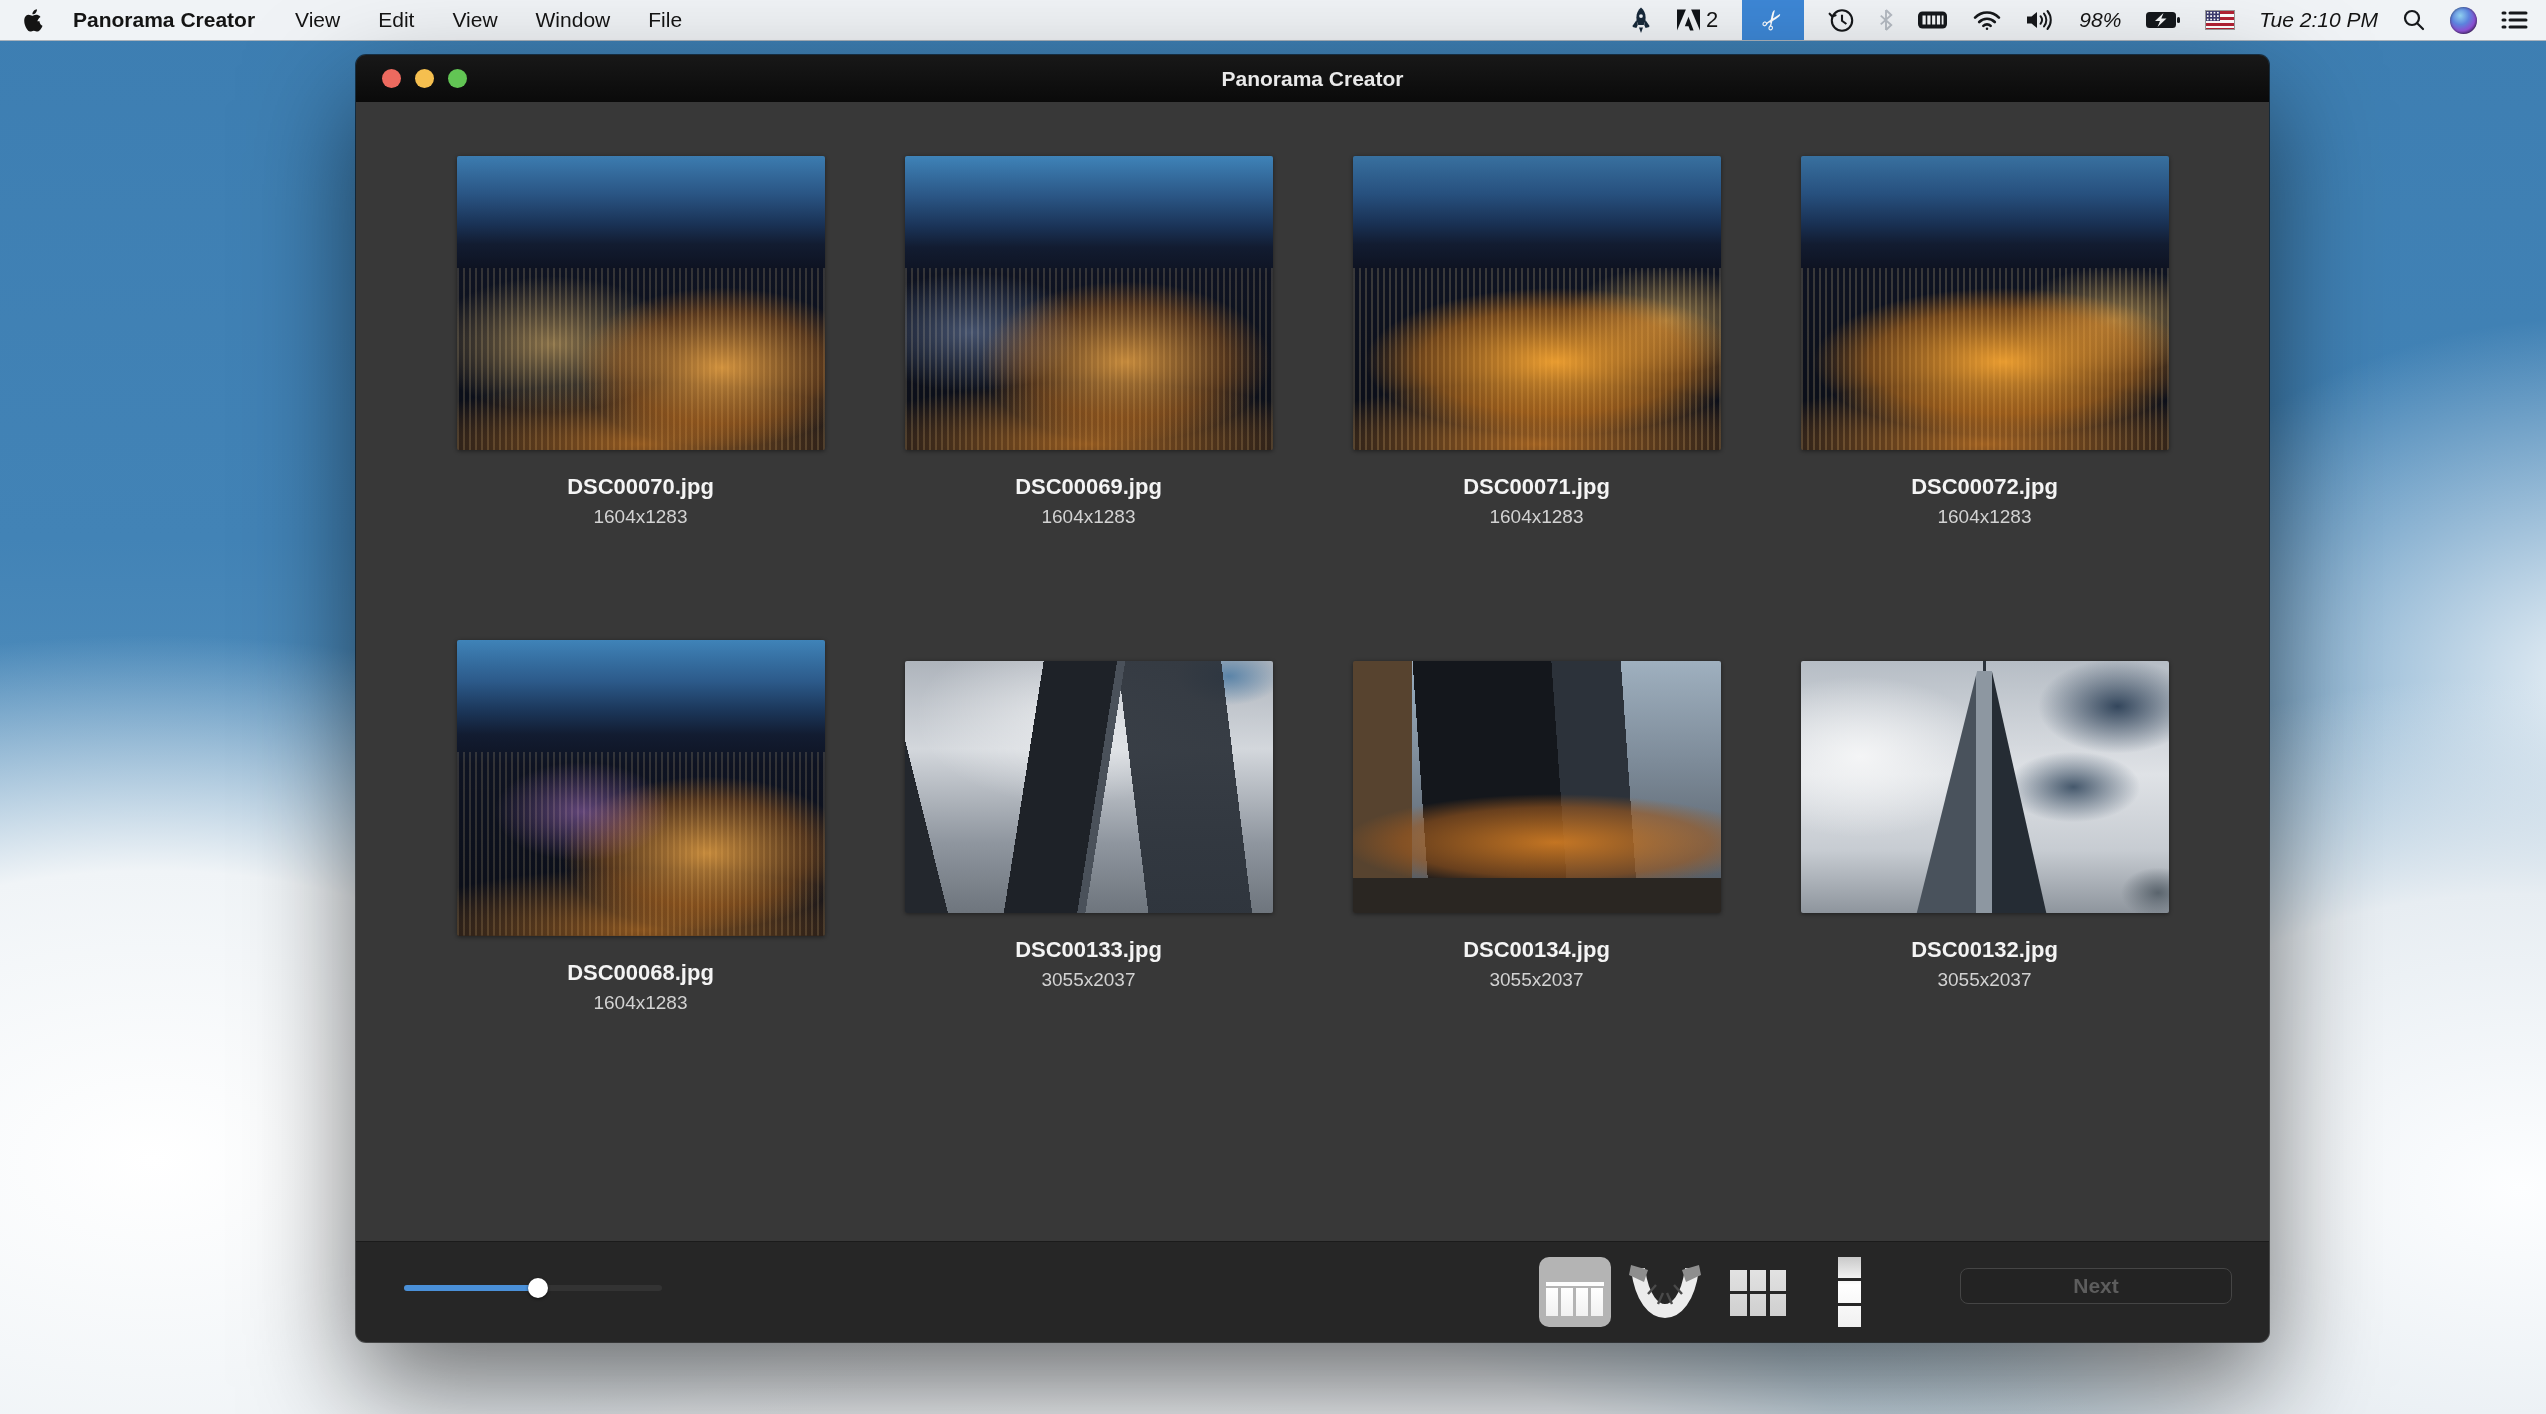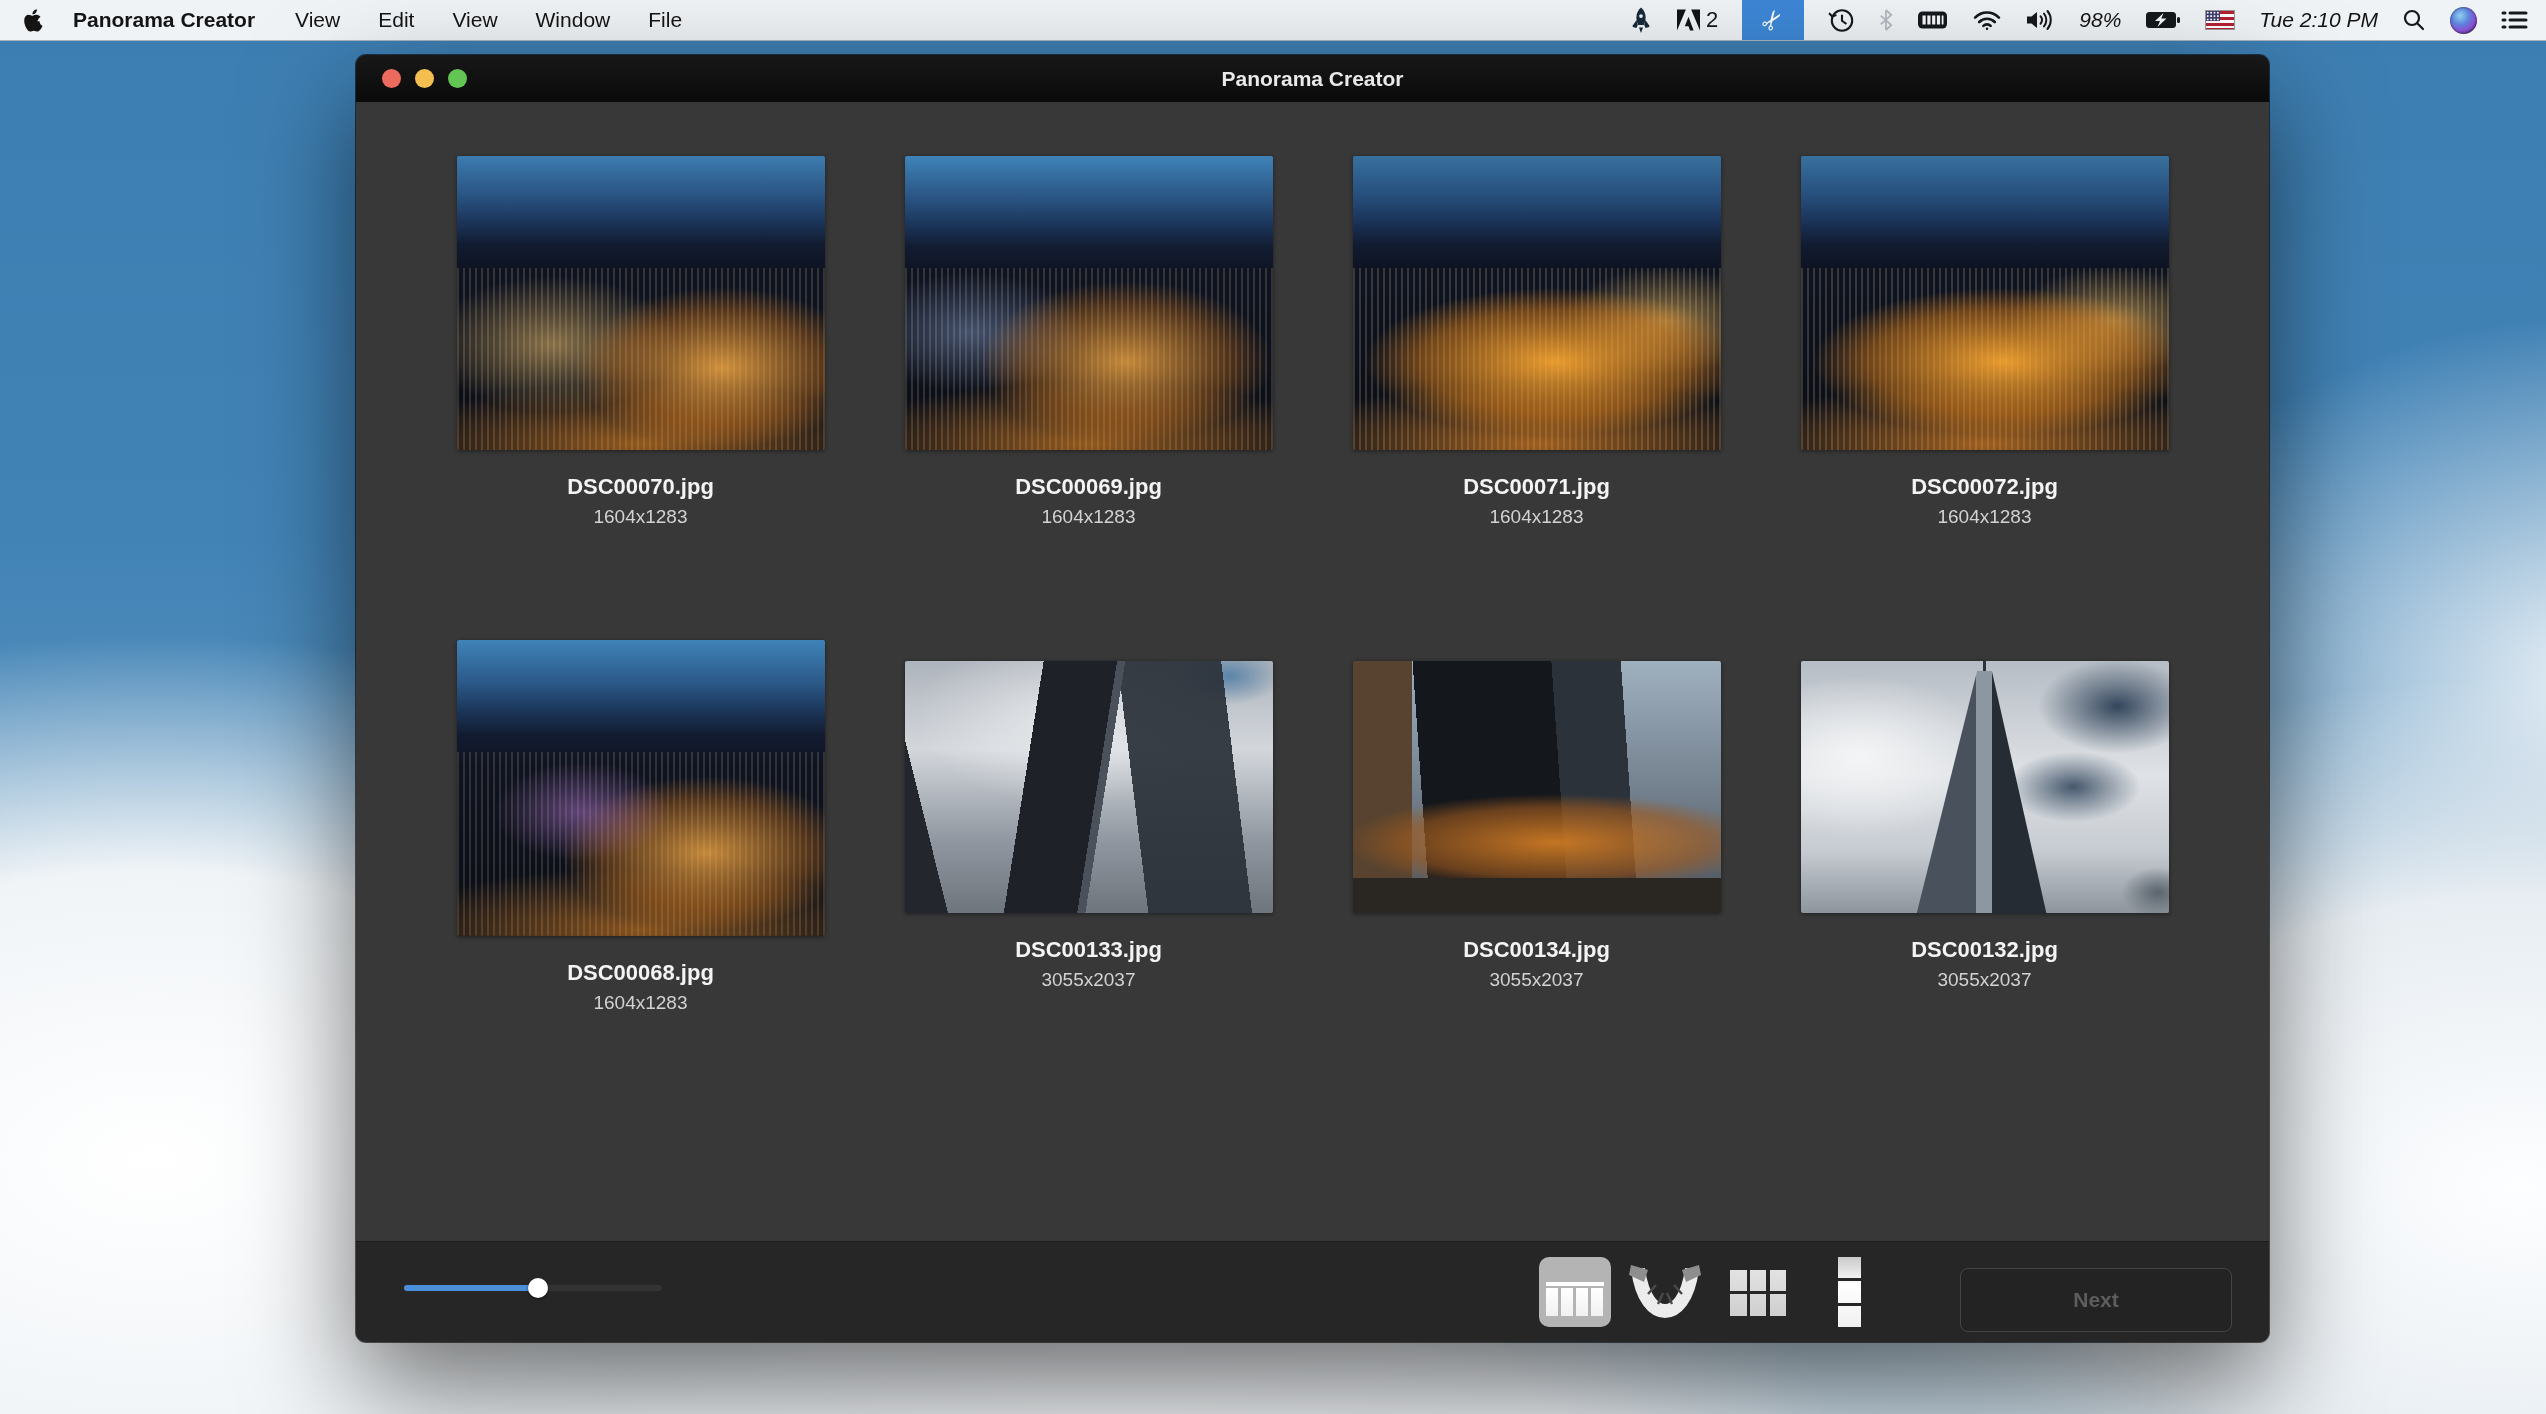--- a/index.html
+++ b/index.html
@@ -214,21 +214,21 @@
       repeating-linear-gradient(0deg, transparent 0 21.5px, #262626 21.5px 25px),
       linear-gradient(#e3e3e3,#cfcfcf);
   }
   .mode-vstrip{
     left:1482px;top:15px;width:23px;height:70px;
     background:
       repeating-linear-gradient(0deg, transparent 0 21.3px, #262626 21.3px 24.3px),
       linear-gradient(180deg,#c9c9c9 0%,#ffffff 40%,#f0f0f0 100%);
   }
   .next-btn{
-    position:absolute;left:1604px;top:26px;width:272px;height:64px;
+    position:absolute;left:1604px;top:26px;width:272px;height:36px;
     background:#232323;border:1px solid #454545;border-radius:8px;box-sizing:border-box;
     color:#5d5d5d;font-weight:bold;font-size:21px;
     display:flex;align-items:center;justify-content:center;
   }
 </style>
 </head>
 <body>
 
 <div class="desktop"></div>
 

